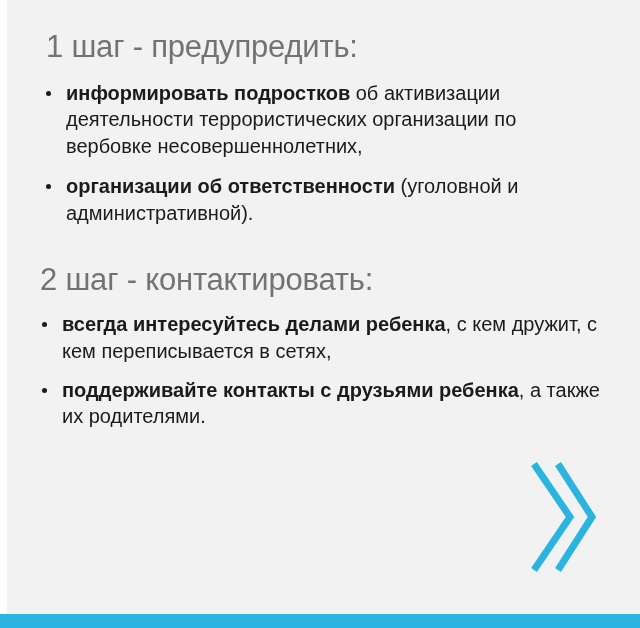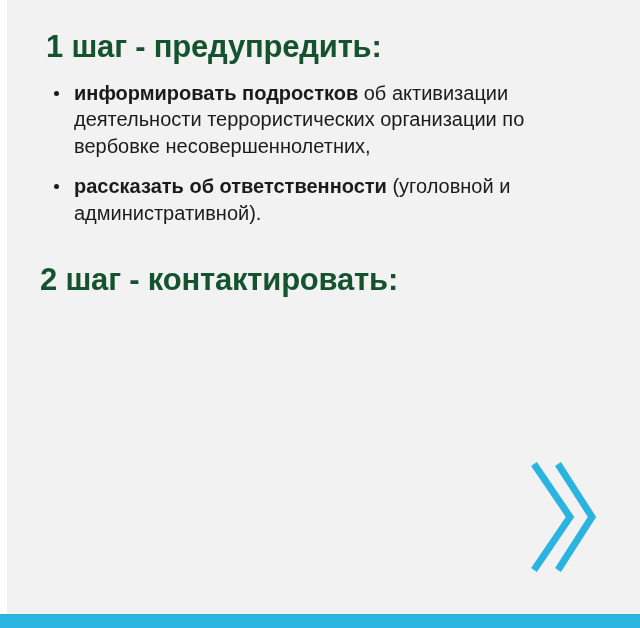--- a/index.html
+++ b/index.html
@@ -16,35 +16,35 @@
   }
   .slide {
     position: relative;
     width: 640px;
     height: 628px;
     background: #f2f2f2;
     box-sizing: border-box;
     padding: 30px 36px 0 36px;
   }
   .heading {
-    color: #14532d;
+    color: #737373;
     font-size: 31px;
-    font-weight: bold;
+    font-weight: normal;
     letter-spacing: -0.2px;
     line-height: 1.1;
     margin: 0 0 16px 10px;
   }
   .heading-2 {
     margin-top: 37px;
     margin-left: 4px;
     margin-bottom: 14px;
   }
   ul.bullets {
     list-style: none;
-    margin: 8px;
+    margin: 0;
     padding: 0;
   }
   ul.bullets li {
     position: relative;
     padding-left: 30px;
     margin-bottom: 14px;
     color: #1b1b1b;
     font-size: 20px;
     line-height: 1.32;
   }
@@ -99,27 +99,35 @@
 
   <div class="left-edge"></div>
 
   <div class="blk1">
     <h1 class="heading">1 шаг - предупредить:</h1>
     <ul class="bullets">
       <li>
         <span class="b">информировать подростков</span><span> об активизации деятельности террористических организации по вербовке несовершеннолетних,</span>
       </li>
       <li>
-        <span class="b">рассказать об ответственности</span><span> (уголовной и административной).</span>
+        <span class="b">организации об ответственности</span><span> (уголовной и административной).</span>
       </li>
     </ul>
   </div>
 
   <div class="blk2">
     <h1 class="heading heading-2">2 шаг - контактировать:</h1>
+    <ul class="bullets">
+      <li>
+        <span class="b">всегда интересуйтесь делами ребенка</span><span>, с кем дружит, с кем переписывается в сетях,</span>
+      </li>
+      <li>
+        <span class="b">поддерживайте контакты с друзьями ребенка</span><span>, а также их родителями.</span>
+      </li>
+    </ul>
   </div>
 
   <svg class="chevron" viewBox="0 0 66 118">
     <polyline points="4,6 40,59 4,112" fill="none" stroke="#2bb4e0" stroke-width="7"></polyline>
     <polyline points="28,6 62,59 28,112" fill="none" stroke="#2bb4e0" stroke-width="7"></polyline>
   </svg>
 
   <div class="bottom-bar"></div>
 </div>
 

